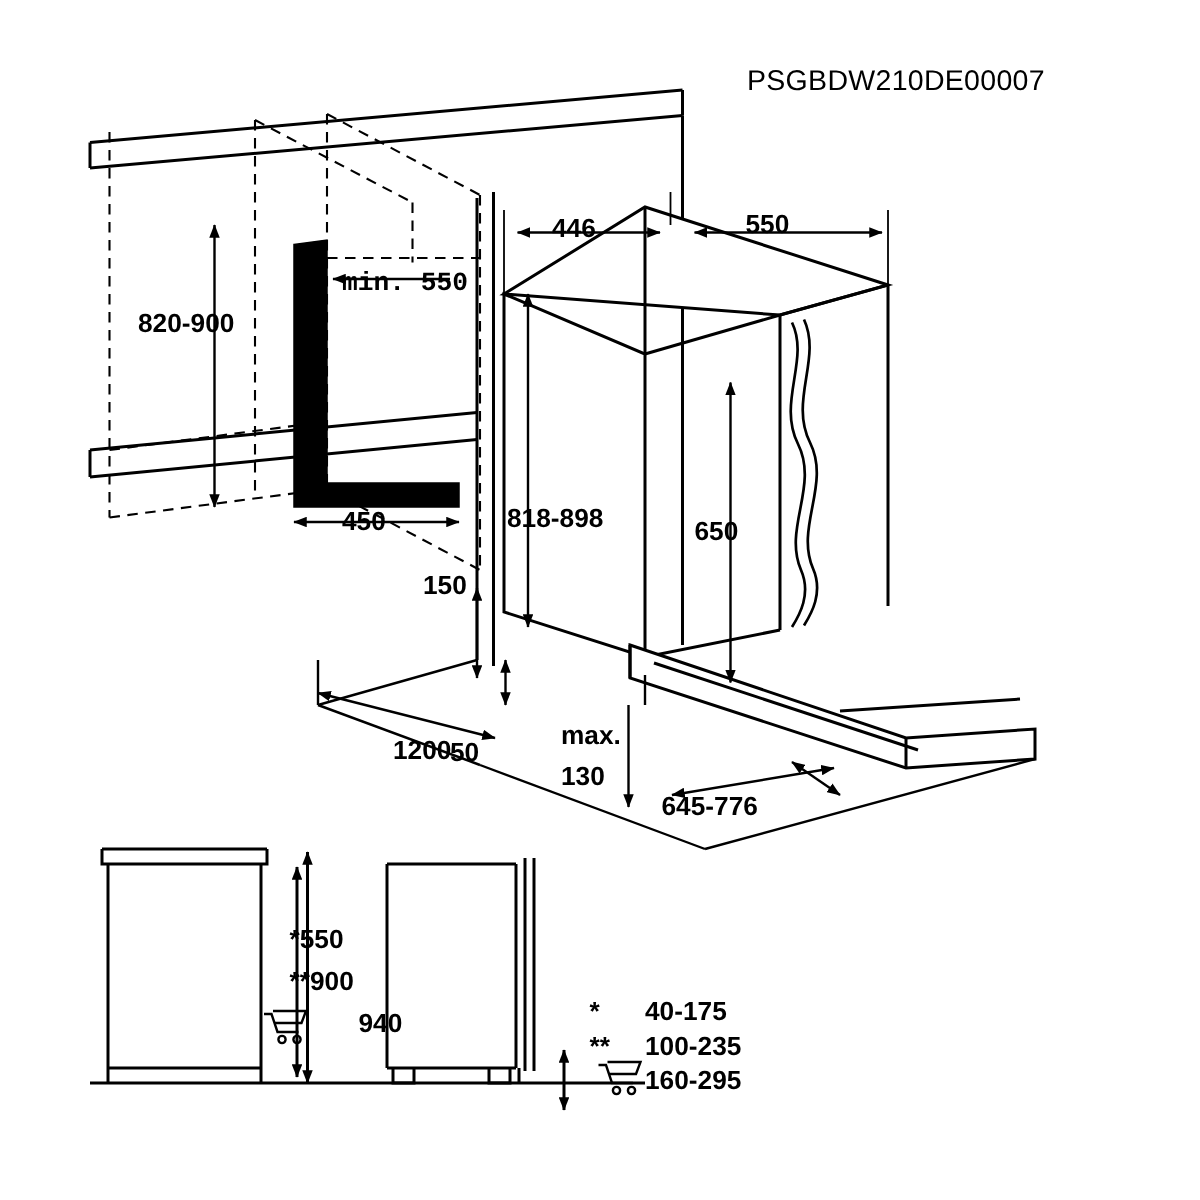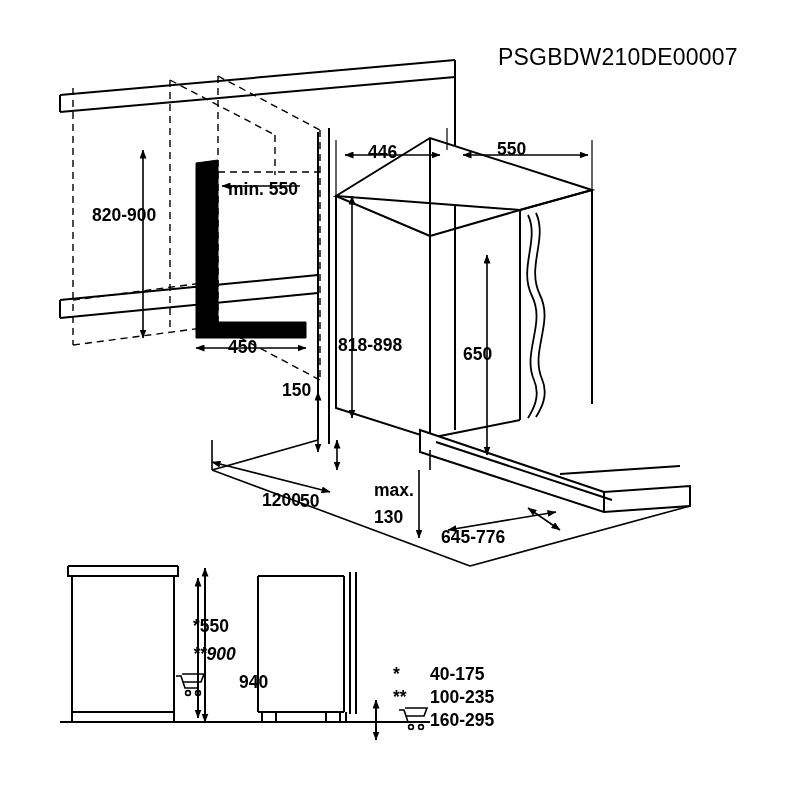--- a/index.html
+++ b/index.html
@@ -25,21 +25,21 @@
     height: 800px;
   }
   .lbl {
     position: absolute;
     white-space: pre;
     color: #000000;
     font-family: "Liberation Sans", sans-serif;
     line-height: 1.05;
   }
   .code {
-    font-size: 23px;
+    font-size: 19px;
     letter-spacing: 0.2px;
   }
   .dim {
     font-size: 17.5px;
     font-weight: bold;
   }
 </style>
 </head>
 <body>
 
@@ -191,35 +191,35 @@
       <path d="M399 710 L404 710 L408 722 L422 722"></path>
       <path d="M406 716 L424 716 L427 708 L405 708"></path>
       <circle cx="411" cy="727" r="2.4"></circle>
       <circle cx="421" cy="727" r="2.4"></circle>
     </g>
   </svg>
 
   <div class="lbl code" style="left:498px; top:45px;">PSGBDW210DE00007</div>
 
   <div class="lbl dim" style="left:92px; top:206px;">820-900</div>
-  <div class="lbl dim" style="left:228px; top:180px;">min. 550</div>
+  <div class="lbl dim" style="left:228px; top:180px;font-family:Liberation Mono, monospace;">min. 550</div>
   <div class="lbl dim" style="left:368px; top:143px;">446</div>
   <div class="lbl dim" style="left:497px; top:140px;">550</div>
   <div class="lbl dim" style="left:338px; top:291px;margin-top:45px;">818-898</div>
   <div class="lbl dim" style="left:228px; top:338px;">450</div>
   <div class="lbl dim" style="left:463px; top:345px;">650</div>
   <div class="lbl dim" style="left:282px; top:381px;">150</div>
   <div class="lbl dim" style="left:300px; top:448px;margin-top:44px;">50</div>
   <div class="lbl dim" style="left:262px; top:491px;">1200</div>
   <div class="lbl dim" style="left:374px; top:481px;text-align:center;">max.</div>
   <div class="lbl dim" style="left:374px; top:508px;">130</div>
   <div class="lbl dim" style="left:441px; top:528px;">645-776</div>
 
   <div class="lbl dim" style="left:193px; top:617px;">*550</div>
-  <div class="lbl dim" style="left:193px; top:645px;font-style:italic;">**900</div>
+  <div class="lbl dim" style="left:193px; top:645px;">**900</div>
   <div class="lbl dim" style="left:209px; top:673px;margin-left:30px;">940</div>
 
   <div class="lbl dim" style="left:393px; top:665px;">*</div>
   <div class="lbl dim" style="left:430px; top:665px;">40-175</div>
   <div class="lbl dim" style="left:393px; top:688px;">**</div>
   <div class="lbl dim" style="left:430px; top:688px;">100-235</div>
   <div class="lbl dim" style="left:430px; top:711px;">160-295</div>
 
 </div>
 

